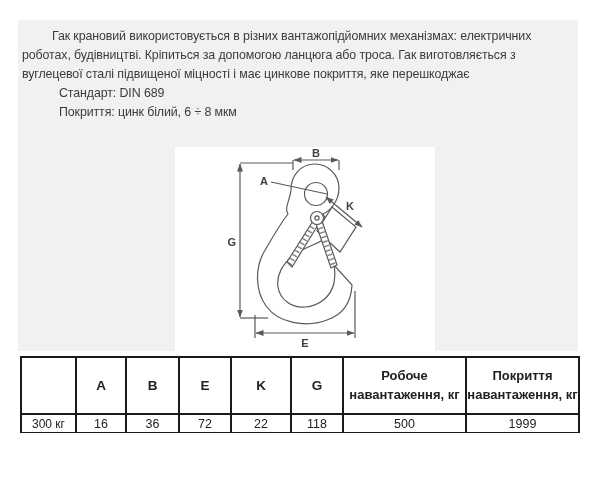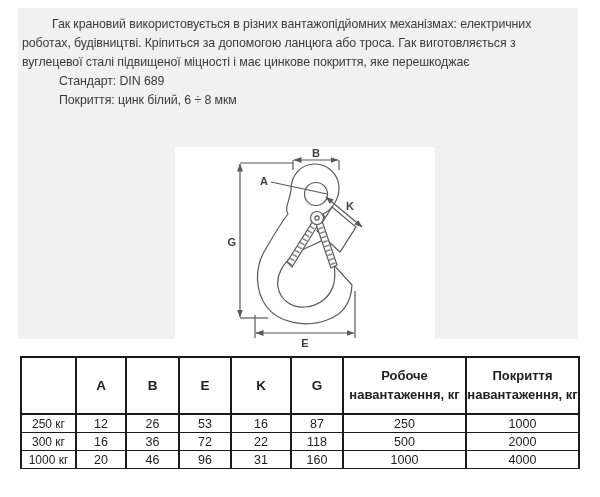--- a/index.html
+++ b/index.html
@@ -3,21 +3,21 @@
 <meta charset="utf-8">
 <style>
   html,body{margin:0;padding:0;}
   body{
     width:600px;height:497px;background:#ffffff;position:relative;
     font-family:"Liberation Sans",sans-serif;overflow:hidden;
   }
   .page{position:absolute;inset:0;}
   
   .desc-panel{
-    position:absolute;left:18px;top:8px;width:560px;height:331px;
+    position:absolute;left:18px;top:20px;width:560px;height:331px;
     background:#f1f1f2;color:#3b3b3b;
   }
   .desc-text{position:absolute;left:4px;top:7px;width:552px;
     font-size:12.4px;line-height:19px;letter-spacing:-0.1px;}
   .desc-text .line{white-space:nowrap;}
   .desc-text .line.first{padding-left:30px;}
   .desc-text .line.spec{padding-left:37px;}
   
   .diagram{position:absolute;left:175px;top:147px;width:260px;height:204px;background:#ffffff;}
   .diagram svg{display:block;}
@@ -135,45 +135,25 @@
         <th class="dim">B</th>
         <th class="dim">E</th>
         <th class="dim">K</th>
         <th class="dim">G</th>
         <th>Робоче навантаження, кг</th>
         <th>Покриття навантаження, кг</th>
       </tr>
     </thead>
     <tbody>
       <tr>
-        <td class="rowlabel">250 кг</td>
-        <td>12</td>
-        <td>26</td>
-        <td>53</td>
-        <td>16</td>
-        <td>87</td>
-        <td>250</td>
-        <td>1000</td>
-      </tr>
-      <tr>
         <td class="rowlabel">300 кг</td>
         <td>16</td>
         <td>36</td>
         <td>72</td>
         <td>22</td>
         <td>118</td>
         <td>500</td>
-        <td>2000</td>
-      </tr>
-      <tr>
-        <td class="rowlabel">1000 кг</td>
-        <td>20</td>
-        <td>46</td>
-        <td>96</td>
-        <td>31</td>
-        <td>160</td>
-        <td>1000</td>
-        <td>4000</td>
+        <td>1999</td>
       </tr>
     </tbody>
   </table>
 
 </div>
 
 </body></html>

